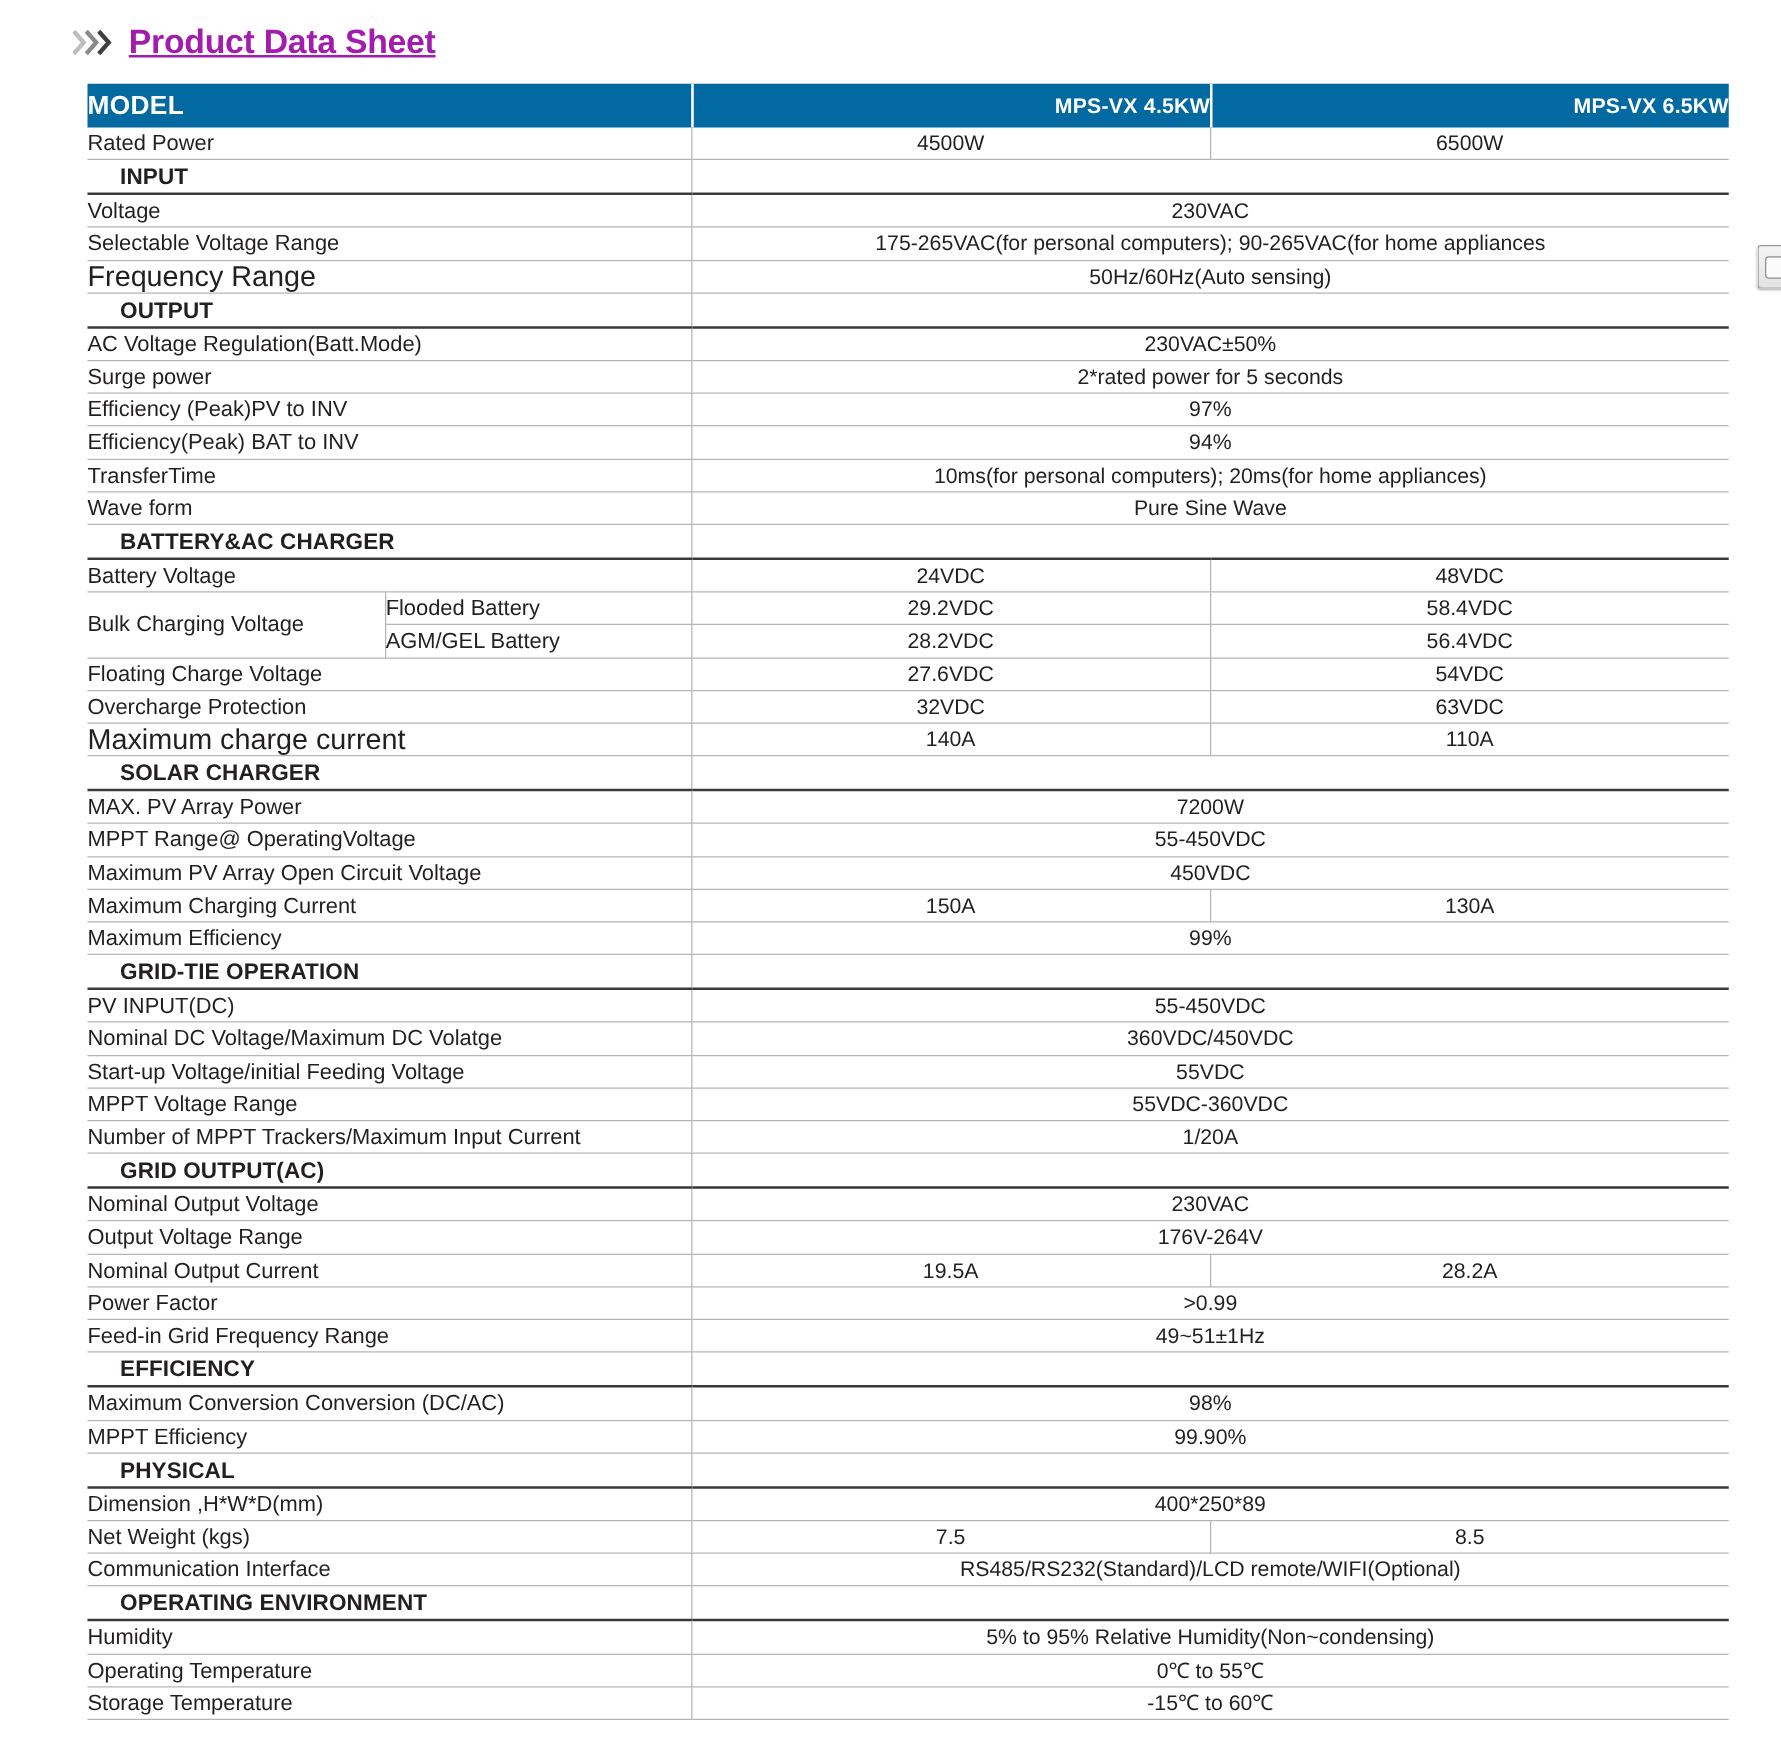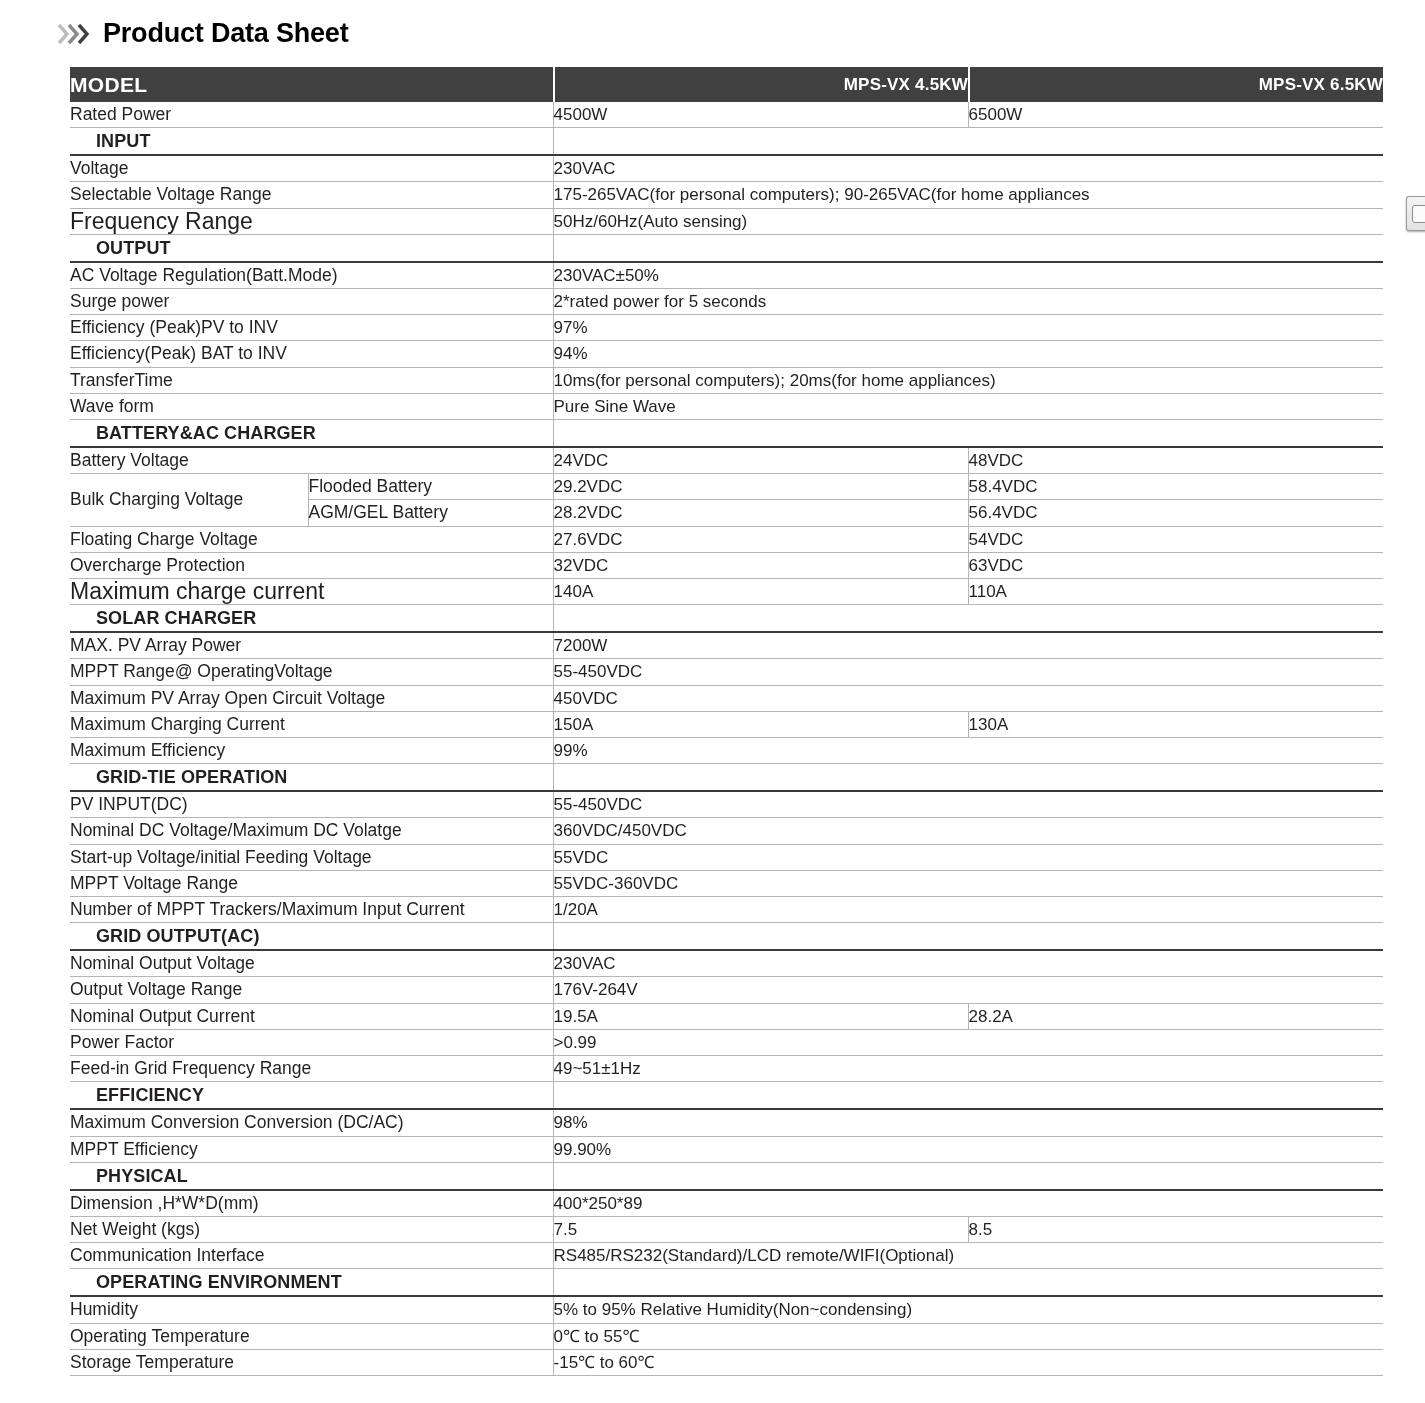--- a/index.html
+++ b/index.html
@@ -17,22 +17,23 @@
     position:absolute;
     left:58px; top:18px;
     display:flex; align-items:center; gap:12px;
   }
   .chev{display:flex;align-items:center;}
   .chev svg{display:block;}
   .page-title{
     font-size:27px;
     font-weight:bold;
     letter-spacing:-0.2px;
-    color:#000000;
+    color:#a21caf;
     white-space:nowrap;
+    text-decoration:underline;
   }
 
   
   .sheet{
     position:absolute;
     left:70px; top:67px;
     width:1313px;
   }
   table.spec{
     border-collapse:collapse;
@@ -46,21 +47,21 @@
   }
 
   
   .c-lab{width:238px;}
   .c-sub{width:245px;}
   .c-a{width:415px;}
   .c-b{width:415px;}
 
   
   tr.model-row td{
-    background:#404040;
+    background:#0369a1;
     color:#ffffff;
     font-weight:bold;
     height:35px;
     border-bottom:none;
   }
   td.model-label{
     font-size:21px;
     padding-left:24px;
     letter-spacing:0.3px;
   }
@@ -88,21 +89,21 @@
   td.sublab{
     font-size:17.5px;
     text-align:left;
     height:25.2px;
     line-height:25.2px;
     border-right:1.4px solid #b5b5b5;
   }
 
   td.val{
     font-size:17px;
-    text-align:left;
+    text-align:center;
     height:25.2px;
     line-height:25.2px;
     white-space:nowrap;
   }
   td.val.split{
     border-right:1.4px solid #b5b5b5;
   }
 
   
   tr.section td{

